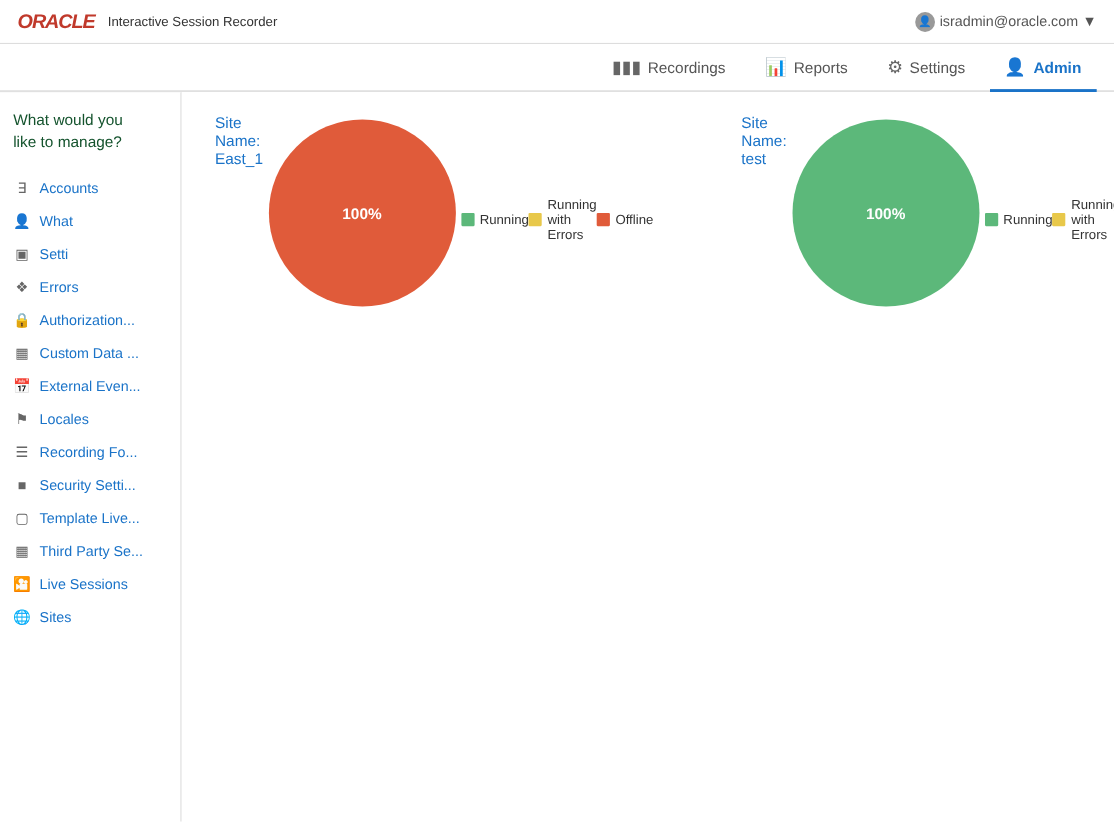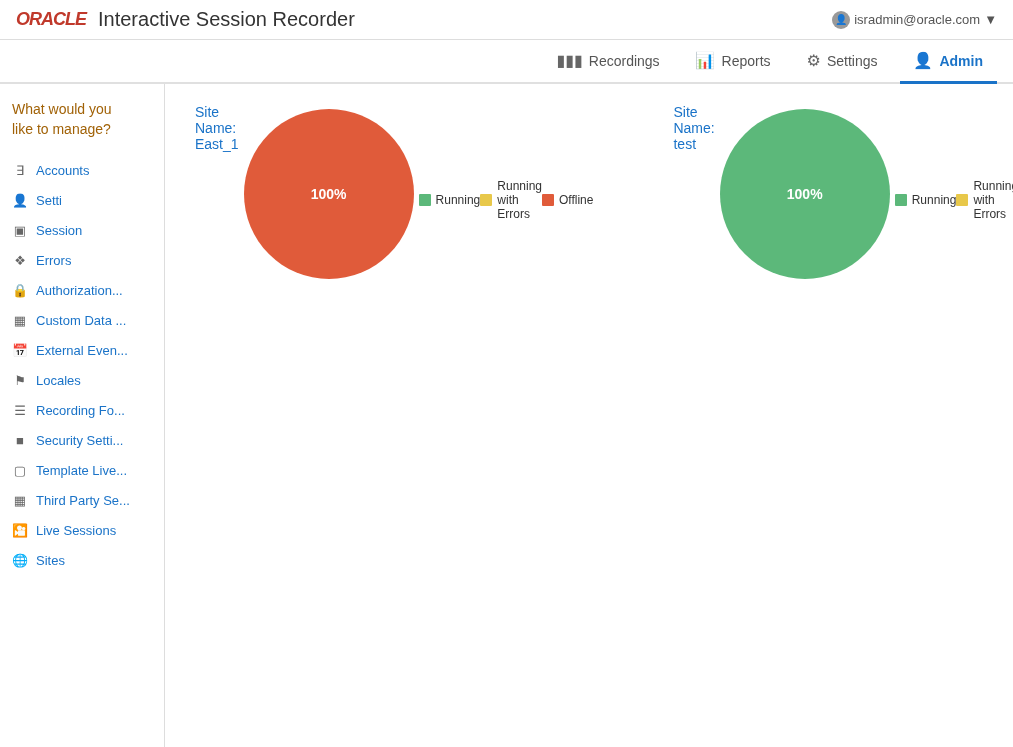--- a/index.html
+++ b/index.html
@@ -21,21 +21,21 @@
       gap: 12px;
     }
     .oracle-logo {
       color: #c0392b;
       font-size: 18px;
       font-weight: bold;
       font-style: italic;
       letter-spacing: -1px;
     }
     .app-title {
-      font-size: 20px;
+      font-size: 12px;
       color: #333;
       font-weight: normal;
     }
     .header-right {
       display: flex;
       align-items: center;
       gap: 4px;
       color: #555;
       font-size: 13px;
     }
@@ -92,21 +92,21 @@
     .sidebar {
       width: 165px;
       min-width: 165px;
       background: #fff;
       border-right: 1px solid #ddd;
       overflow-y: auto;
       padding: 16px 0 8px 0;
     }
     .sidebar-title {
       font-size: 14px;
-      color: #a16207;
+      color: #14532d;
       padding: 0 12px 16px 12px;
       line-height: 1.4;
       font-weight: normal;
     }
     .sidebar-item {
       display: flex;
       align-items: center;
       gap: 8px;
       padding: 7px 12px;
       cursor: pointer;
@@ -223,25 +223,25 @@
       <span>What would you</span><br>
       <span>like to manage?</span>
     </div>
 
     <div class="sidebar-item">
       <span class="sidebar-icon">∃</span>
       <span>Accounts</span>
     </div>
     <div class="sidebar-item">
       <span class="sidebar-icon">👤</span>
+      <span>What</span>
+    </div>
+    <div class="sidebar-item">
+      <span class="sidebar-icon">▣</span>
       <span>Setti</span>
-    </div>
-    <div class="sidebar-item">
-      <span class="sidebar-icon">▣</span>
-      <span>Session</span>
     </div>
     <div class="sidebar-item">
       <span class="sidebar-icon">❖</span>
       <span>Errors</span>
     </div>
     <div class="sidebar-item">
       <span class="sidebar-icon">🔒</span>
       <span>Authorization...</span>
     </div>
     <div class="sidebar-item">

